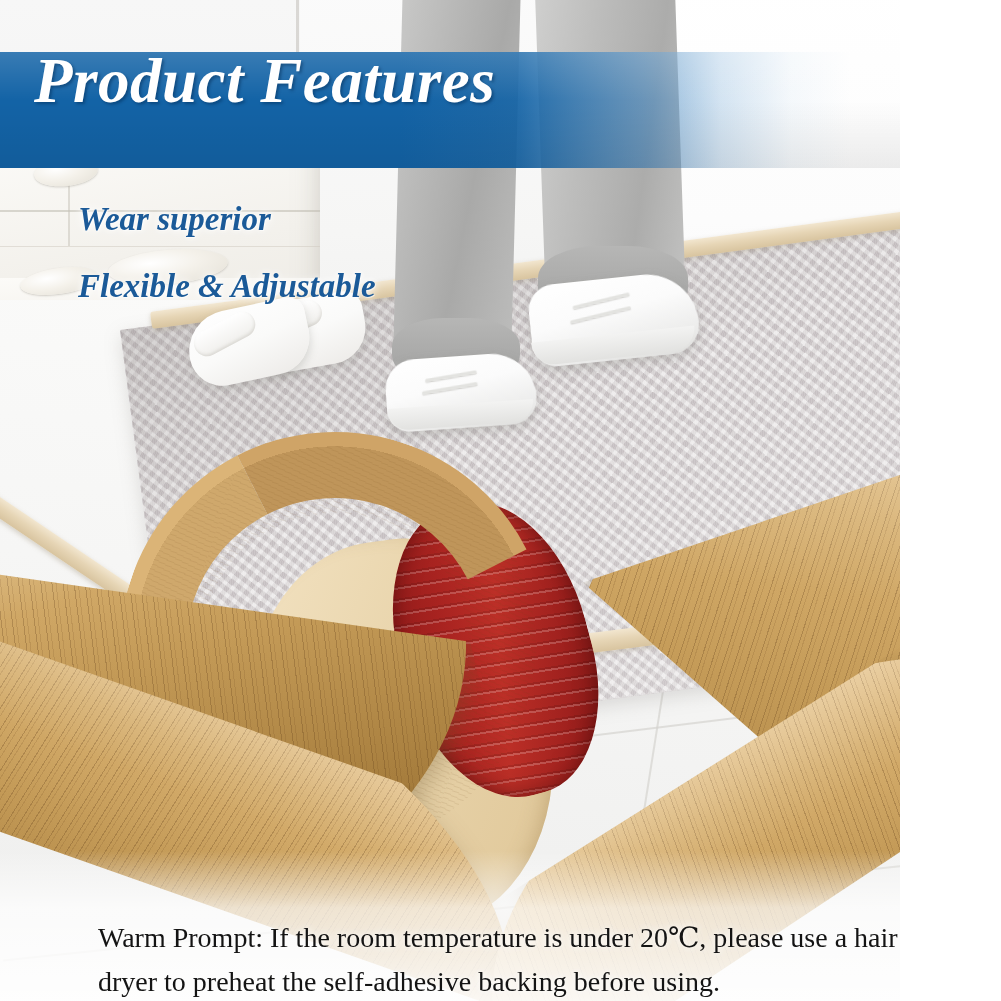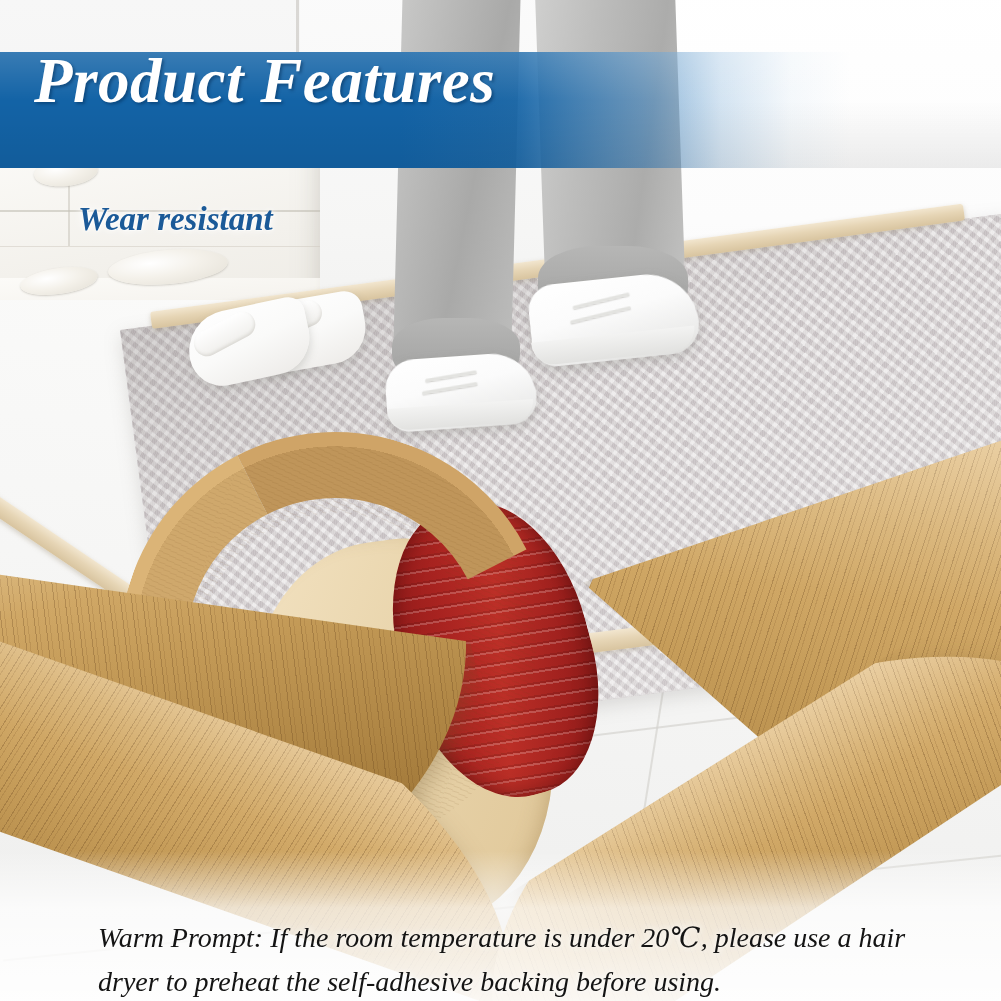--- a/index.html
+++ b/index.html
@@ -1,20 +1,20 @@
 <!DOCTYPE html>
 <html><head>
 <meta charset="utf-8">
 <style>
   html,body{margin:0;padding:0;background:#fff;}
   body{font-family:"Liberation Serif", serif;}
 
   #stage{
     position:relative;
-    width:1001px;height:1001px;
+    width:900px;height:1001px;
     overflow:hidden;
     background:#f2f2f0;
   }
 
   
   .scene{position:absolute;inset:0;overflow:hidden;}
 
   
   .bg-base{
     position:absolute;inset:0;
@@ -324,21 +324,21 @@
 
   
   .prompt{
     position:absolute;left:98px;top:916px;width:850px;
     font-family:"Liberation Serif","DejaVu Serif",serif;
     font-size:28px;
     line-height:44px;
     color:#141414;
     text-shadow:0 0 6px rgba(255,255,255,.9), 0 0 12px rgba(255,255,255,.75);
   }
-  .prompt-line{white-space:nowrap;font-style:italic;}
+  .prompt-line{white-space:nowrap;}
 </style>
 </head>
 <body>
 
 <div id="stage">
 
   <div class="scene">
     <div class="bg-base"></div>
 
     <div class="wall-panel"></div>
@@ -424,21 +424,22 @@
 
     <div class="caption-wash"></div>
   </div>
 
   <div class="banner">
     <div class="banner-sheen"></div>
   </div>
   <div class="banner-title">Product Features</div>
 
   <div class="features">
-    <div class="feature">Wear resistant</div>
+    <div class="feature">Wear superior</div>
+    <div class="feature">Flexible &amp; Adjustable</div>
   </div>
 
   <div class="prompt">
     <div class="prompt-line">Warm Prompt: If the room temperature is under 20℃, please use a hair</div>
     <div class="prompt-line">dryer to preheat the self-adhesive backing before using.</div>
   </div>
 
 </div>
 
 </body></html>

